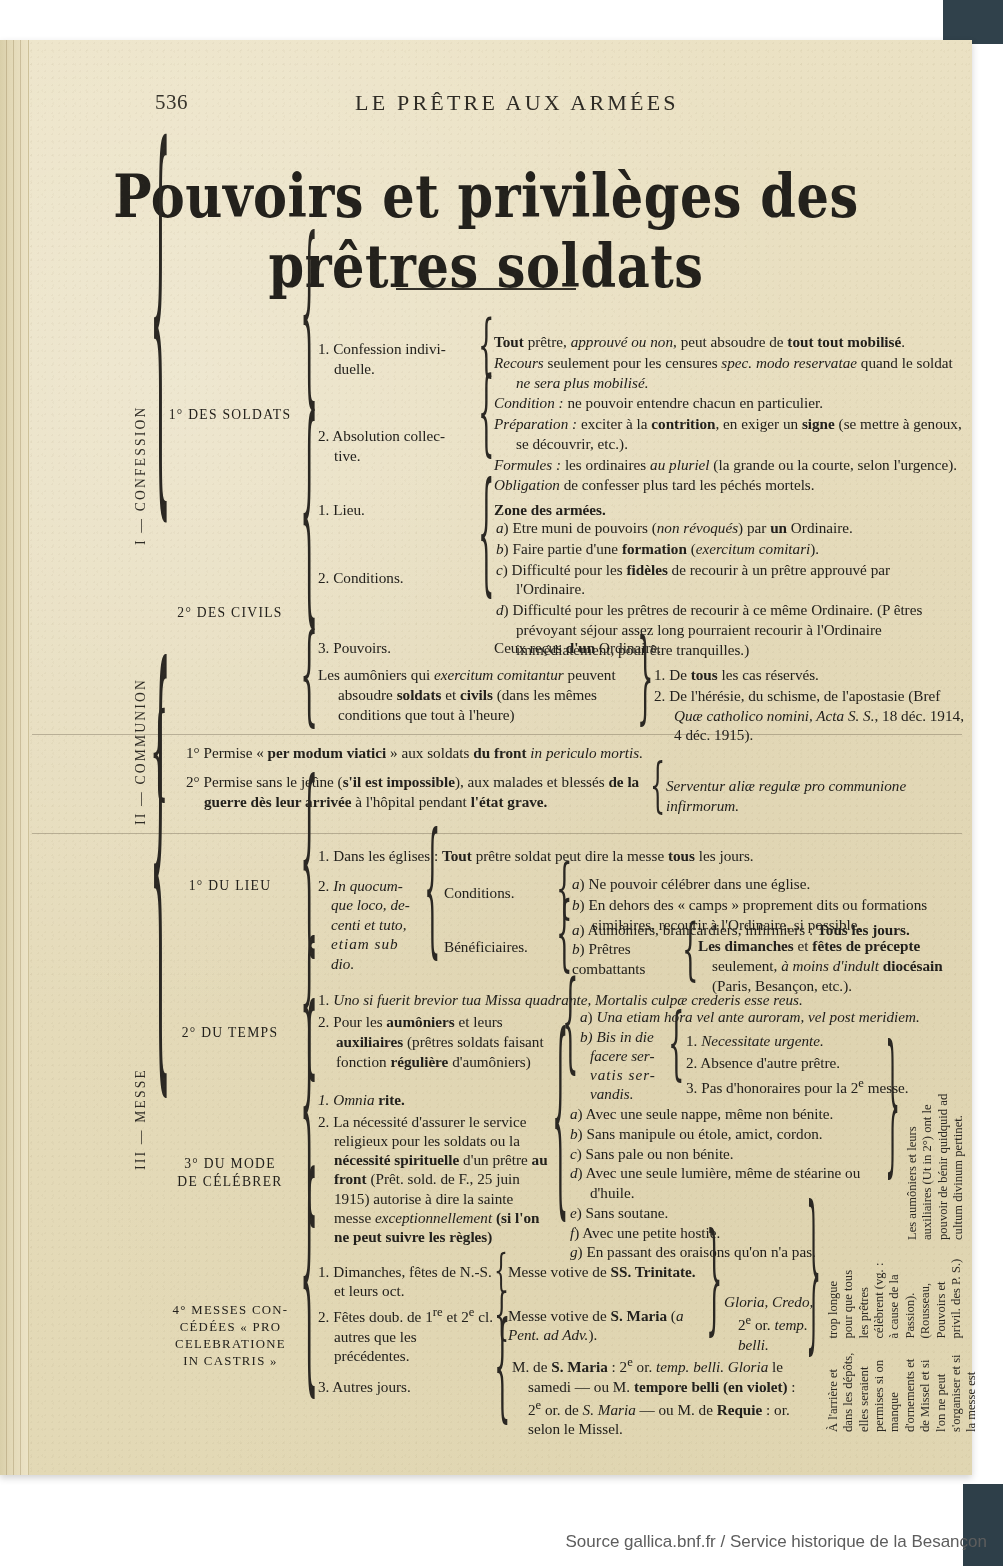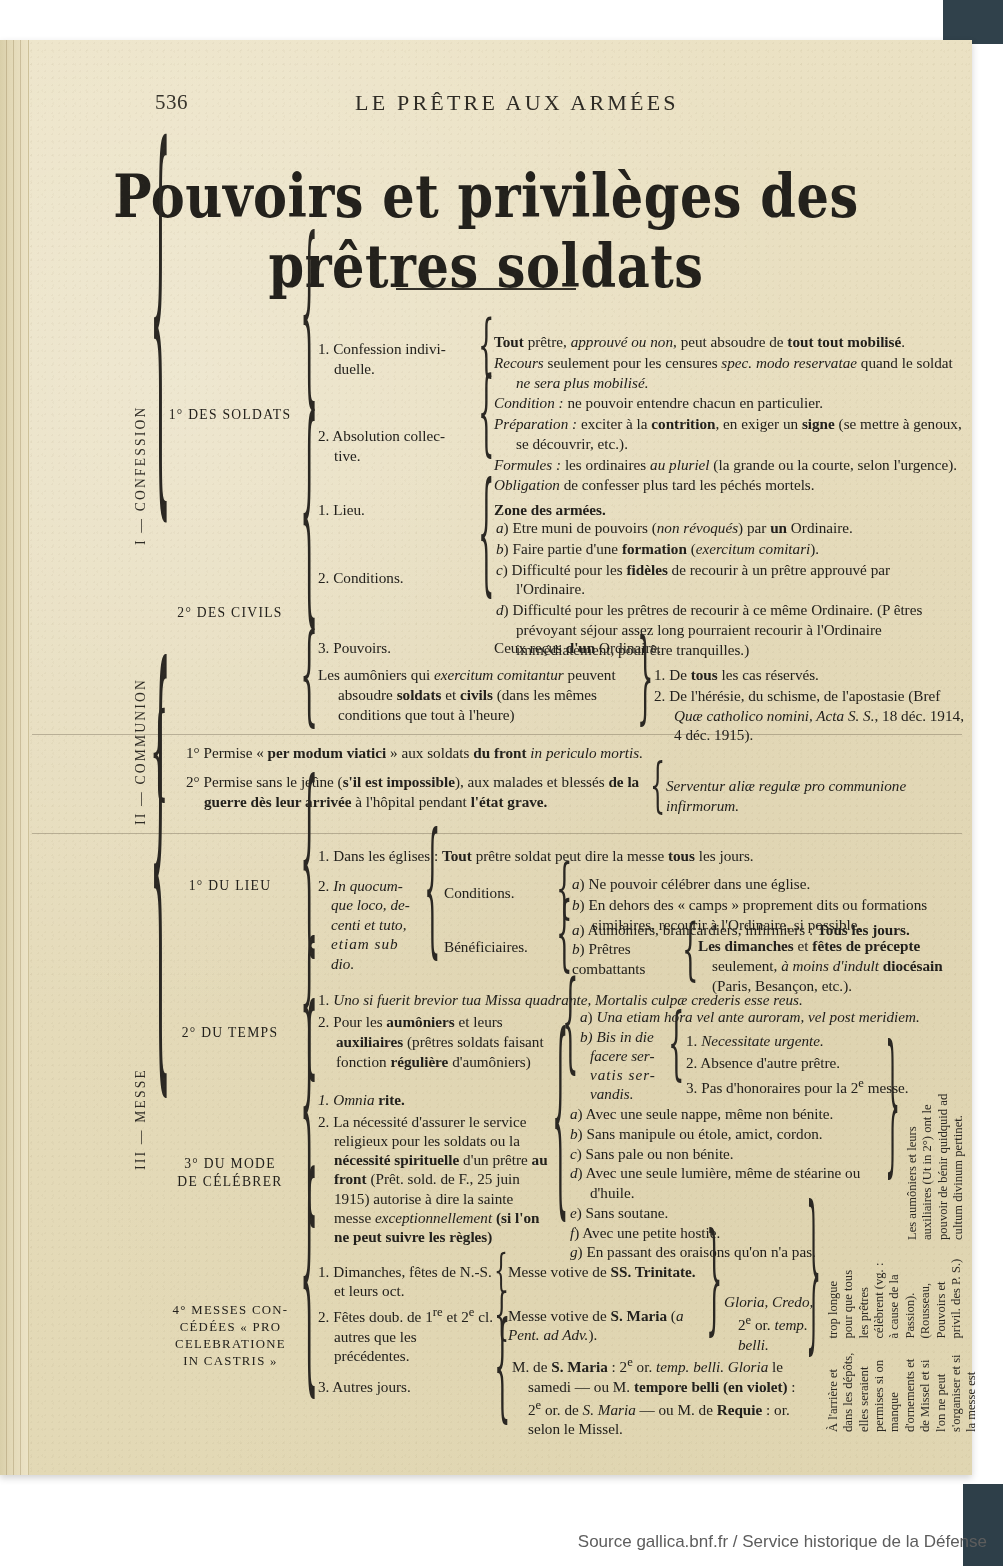--- a/index.html
+++ b/index.html
@@ -401,15 +401,15 @@
 
     </div>
   </div>
 
   <div class="edge">
     <i></i>
     <i class="b"></i>
     <i class="c"></i>
   </div>
 
-  <div class="footer">Source gallica.bnf.fr / Service historique de la Défense</div>
+  <div class="footer">Source gallica.bnf.fr / Service historique de la Besançon</div>
 
 </div>
 
 </body></html>

